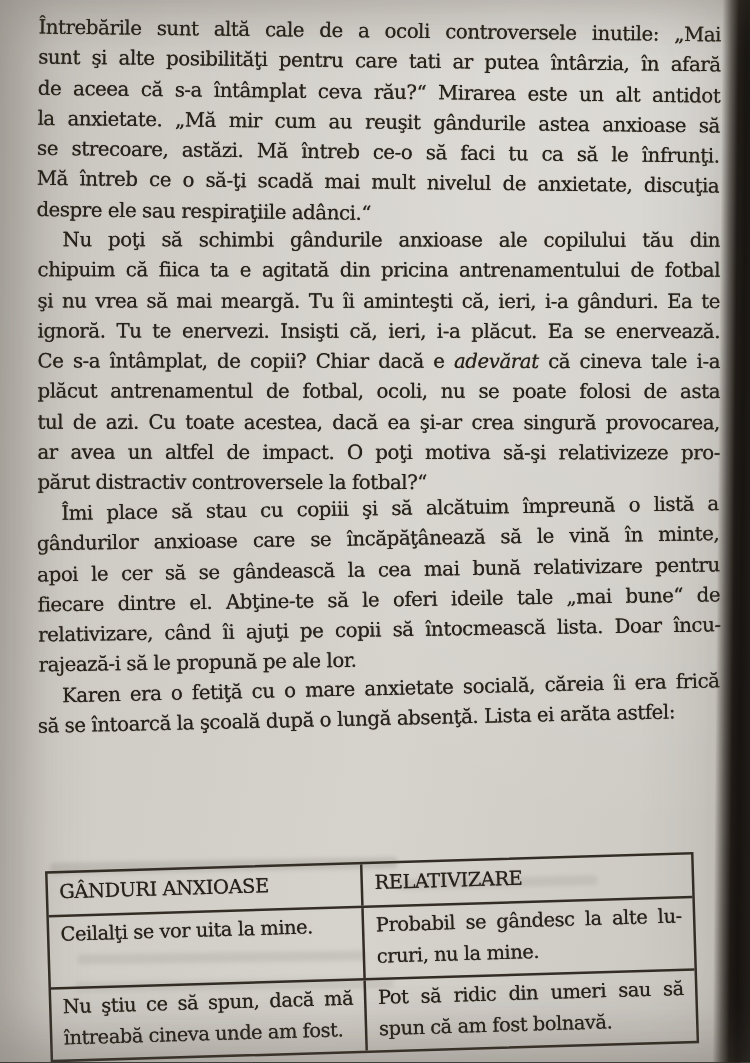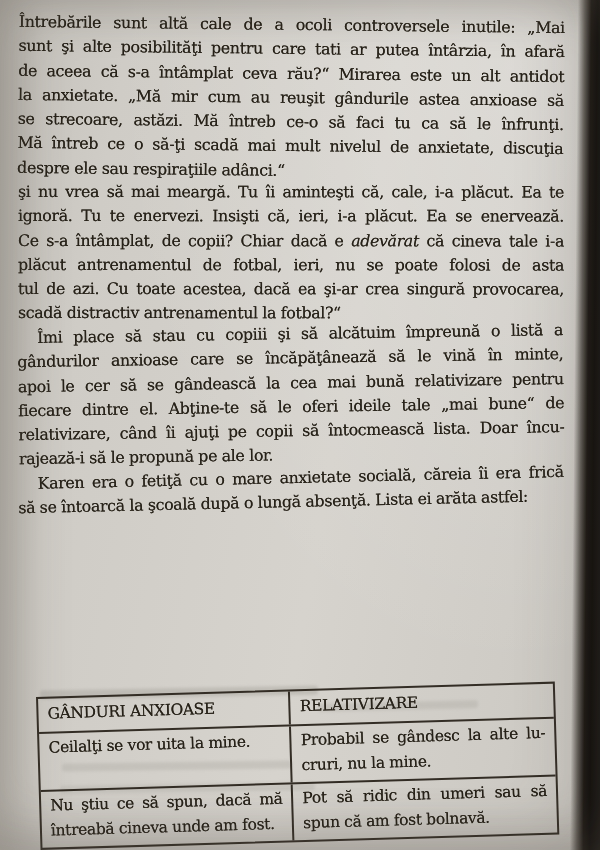--- a/index.html
+++ b/index.html
@@ -21,21 +21,21 @@
     content: "";
     position: absolute; inset: 0;
     box-shadow: inset 22px 8px 48px rgba(82,76,66,0.28),
                 inset -30px -14px 60px rgba(82,76,66,0.16),
                 inset 0 -26px 40px rgba(82,76,66,0.12);
     pointer-events: none;
   }
   
   .text-block {
     position: absolute;
-    left: 18px; top: 10px; width: 546px;
+    left: 30px; top: 10px; width: 546px;
     color: #272219;
     font-size: 15.8px;
     letter-spacing: -0.35px;
     text-shadow: 0 0 0.6px rgba(39,34,25,0.85);
   }
   .para { margin: 0; transform-origin: 12px 50%; }
   .p1 { transform: rotate(0.65deg); }
   .p2 { transform: rotate(0.05deg); }
   .p3 { transform: rotate(-0.85deg); }
   .p4 { transform: rotate(-1.3deg); }
@@ -113,26 +113,29 @@
       <span class="line">Întrebările sunt altă cale de a ocoli controversele inutile: „Mai</span>
       <span class="line">sunt şi alte posibilităţi pentru care tati ar putea întârzia, în afară</span>
       <span class="line">de aceea că s-a întâmplat ceva rău?“ Mirarea este un alt antidot</span>
       <span class="line">la anxietate. „Mă mir cum au reuşit gândurile astea anxioase să</span>
       <span class="line">se strecoare, astăzi. Mă întreb ce-o să faci tu ca să le înfrunţi.</span>
       <span class="line">Mă întreb ce o să-ţi scadă mai mult nivelul de anxietate, discuţia</span>
       <span class="line last">despre ele sau respiraţiile adânci.“</span>
     </p>
 
     <p class="para p2">
-      <span class="line">şi nu vrea să mai meargă. Tu îi aminteşti că, cale, i-a plăcut. Ea te</span>
+      <span class="line first-indent">Nu poţi să schimbi gândurile anxioase ale copilului tău din</span>
+      <span class="line">chipuim că fiica ta e agitată din pricina antrenamentului de fotbal</span>
+      <span class="line">şi nu vrea să mai meargă. Tu îi aminteşti că, ieri, i-a gânduri. Ea te</span>
       <span class="line">ignoră. Tu te enervezi. Insişti că, ieri, i-a plăcut. Ea se enervează.</span>
       <span class="line"><span>Ce s-a întâmplat, de copii? Chiar dacă e </span><em>adevărat</em><span> că cineva tale i-a</span></span>
-      <span class="line">plăcut antrenamentul de fotbal, ieri, nu se poate folosi de asta</span>
+      <span class="line">plăcut antrenamentul de fotbal, ocoli, nu se poate folosi de asta</span>
       <span class="line">tul de azi. Cu toate acestea, dacă ea şi-ar crea singură provocarea,</span>
-      <span class="line last">scadă distractiv antrenamentul la fotbal?“</span>
+      <span class="line">ar avea un altfel de impact. O poţi motiva să-şi relativizeze pro-</span>
+      <span class="line last">părut distractiv controversele la fotbal?“</span>
     </p>
 
     <p class="para p3">
       <span class="line first-indent">Îmi place să stau cu copiii şi să alcătuim împreună o listă a</span>
       <span class="line">gândurilor anxioase care se încăpăţânează să le vină în minte,</span>
       <span class="line">apoi le cer să se gândească la cea mai bună relativizare pentru</span>
       <span class="line">fiecare dintre el. Abţine-te să le oferi ideile tale „mai bune“ de</span>
       <span class="line">relativizare, când îi ajuţi pe copii să întocmească lista. Doar încu-</span>
       <span class="line last">rajează-i să le propună pe ale lor.</span>
     </p>

